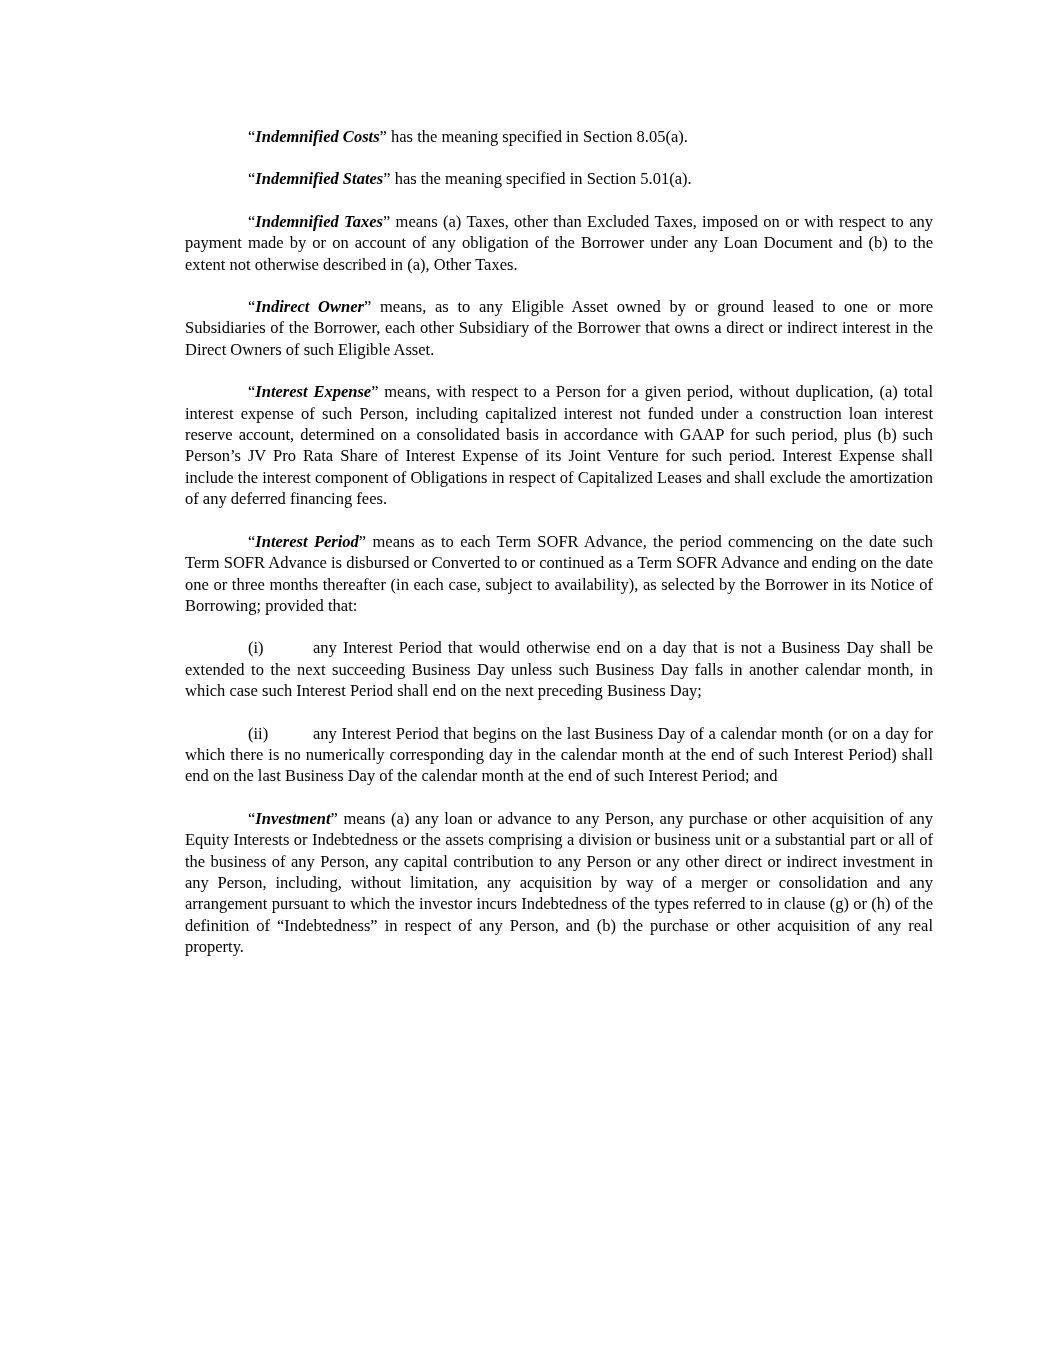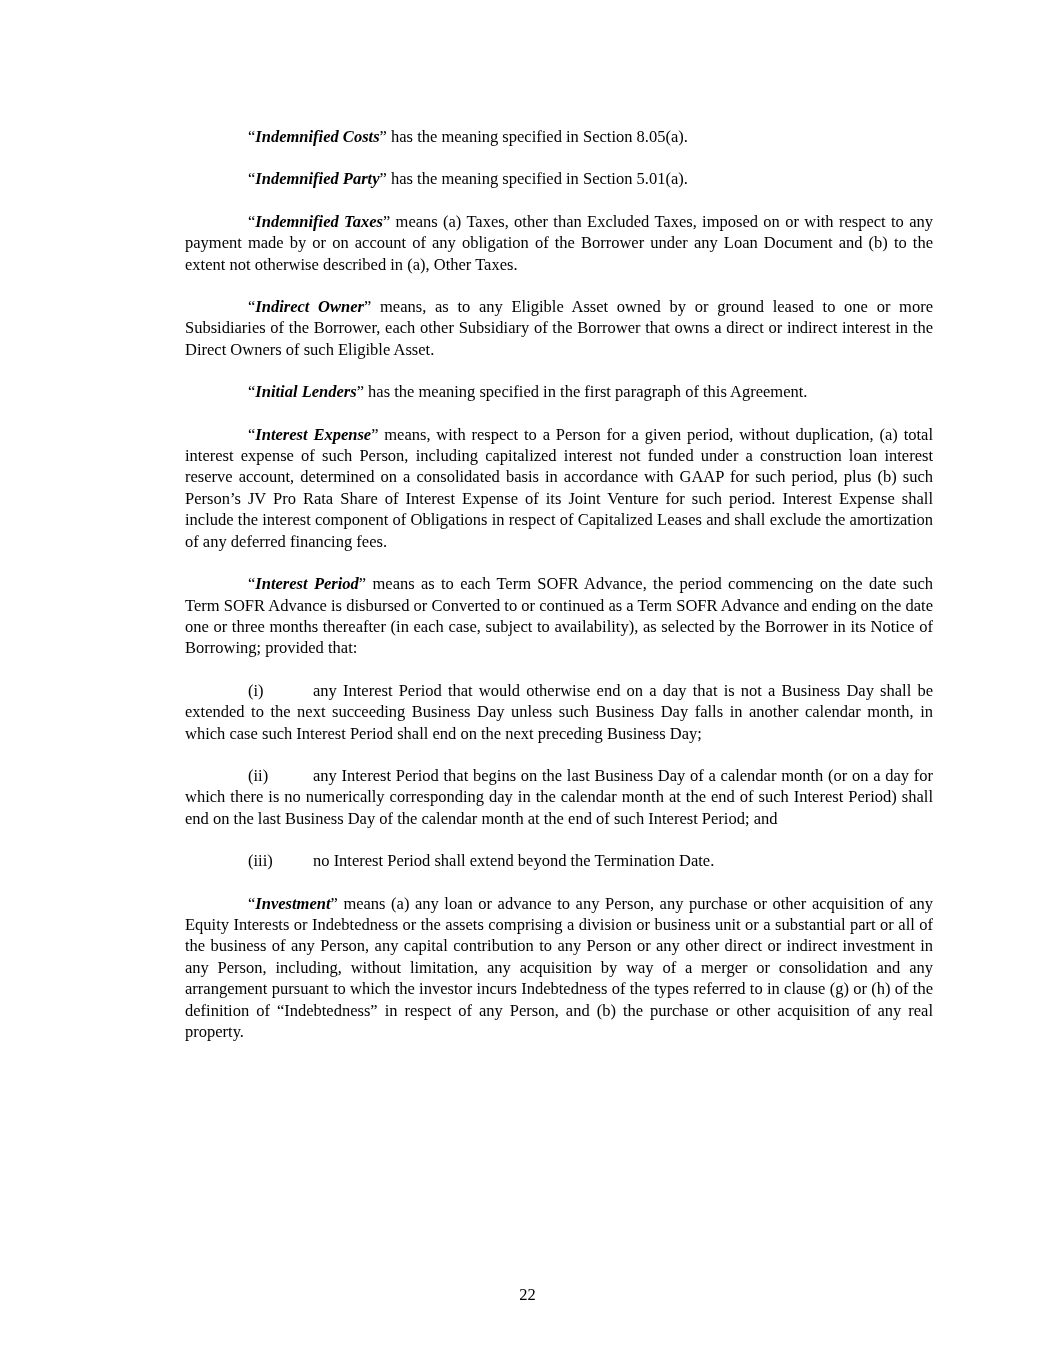--- a/index.html
+++ b/index.html
@@ -48,25 +48,22 @@
     text-align: center;
     line-height: 21.4px;
   }
 </style>
 </head>
 <body>
 
 <div class="page">
   <div class="content">
       <p class="para"><span class="seg-plain">“</span><span class="seg-term">Indemnified Costs</span><span class="seg-plain">” has the meaning specified in Section 8.05(a).</span></p>
-      <p class="para"><span class="seg-plain">“</span><span class="seg-term">Indemnified Party</span><span class="seg-plain">” has the meaning specified in Section 5.01(a).</span></p>
+      <p class="para"><span class="seg-plain">“</span><span class="seg-term">Indemnified States</span><span class="seg-plain">” has the meaning specified in Section 5.01(a).</span></p>
       <p class="para"><span class="seg-plain">“</span><span class="seg-term">Indemnified Taxes</span><span class="seg-plain">” means (a) Taxes, other than Excluded Taxes, imposed on or with respect to any payment made by or on account of any obligation of the Borrower under any Loan Document and (b) to the extent not otherwise described in (a), Other Taxes.</span></p>
       <p class="para"><span class="seg-plain">“</span><span class="seg-term">Indirect Owner</span><span class="seg-plain">” means, as to any Eligible Asset owned by or ground leased to one or more Subsidiaries of the Borrower, each other Subsidiary of the Borrower that owns a direct or indirect interest in the Direct Owners of such Eligible Asset.</span></p>
-      <p class="para"><span class="seg-plain">“</span><span class="seg-term">Initial Lenders</span><span class="seg-plain">” has the meaning specified in the first paragraph of this Agreement.</span></p>
       <p class="para"><span class="seg-plain">“</span><span class="seg-term">Interest Expense</span><span class="seg-plain">” means, with respect to a Person for a given period, without duplication, (a) total interest expense of such Person, including capitalized interest not funded under a construction loan interest reserve account, determined on a consolidated basis in accordance with GAAP for such period, </span><span class="seg-italic">plus</span><span class="seg-plain"> (b) such Person’s JV Pro Rata Share of Interest Expense of its Joint Venture for such period. Interest Expense shall include the interest component of Obligations in respect of Capitalized Leases and shall exclude the amortization of any deferred financing fees.</span></p>
       <p class="para"><span class="seg-plain">“</span><span class="seg-term">Interest Period</span><span class="seg-plain">” means as to each Term SOFR Advance, the period commencing on the date such Term SOFR Advance is disbursed or Converted to or continued as a Term SOFR Advance and ending on the date one or three months thereafter (in each case, subject to availability), as selected by the Borrower in its Notice of Borrowing; </span><span class="seg-italic">provided</span><span class="seg-plain"> that:</span></p>
       <p class="para clause"><span class="clause-num">(i)</span><span class="seg-plain">any Interest Period that would otherwise end on a day that is not a Business Day shall be extended to the next succeeding Business Day unless such Business Day falls in another calendar month, in which case such Interest Period shall end on the next preceding Business Day;</span></p>
       <p class="para clause"><span class="clause-num">(ii)</span><span class="seg-plain">any Interest Period that begins on the last Business Day of a calendar month (or on a day for which there is no numerically corresponding day in the calendar month at the end of such Interest Period) shall end on the last Business Day of the calendar month at the end of such Interest Period; and</span></p>
-      <p class="para clause"><span class="clause-num">(iii)</span><span class="seg-plain">no Interest Period shall extend beyond the Termination Date.</span></p>
       <p class="para"><span class="seg-plain">“</span><span class="seg-term">Investment</span><span class="seg-plain">” means (a) any loan or advance to any Person, any purchase or other acquisition of any Equity Interests or Indebtedness or the assets comprising a division or business unit or a substantial part or all of the business of any Person, any capital contribution to any Person or any other direct or indirect investment in any Person, including, without limitation, any acquisition by way of a merger or consolidation and any arrangement pursuant to which the investor incurs Indebtedness of the types referred to in clause (g) or (h) of the definition of “Indebtedness” in respect of any Person, and (b) the purchase or other acquisition of any real property.</span></p>
     </div>
-  <div class="page-number">22</div>
 </div>
 
 </body></html>

